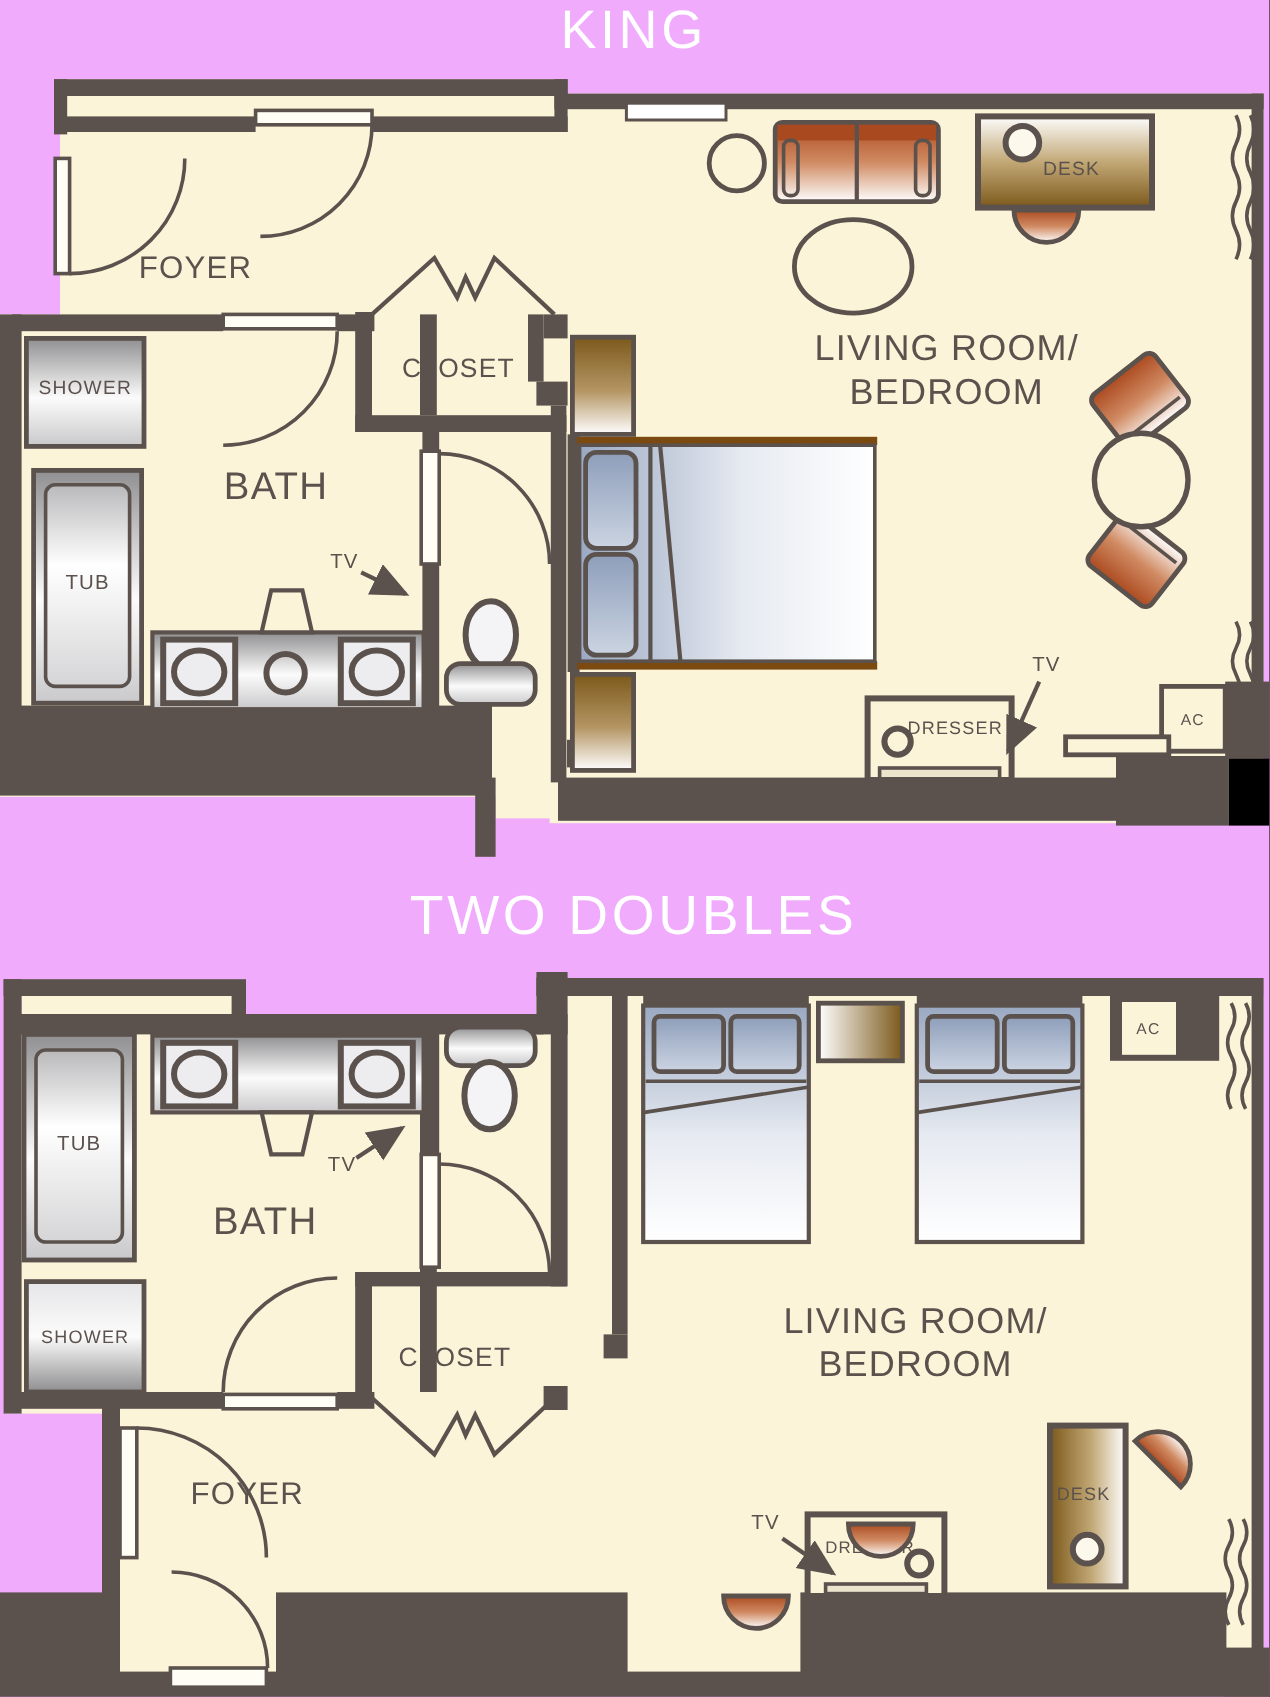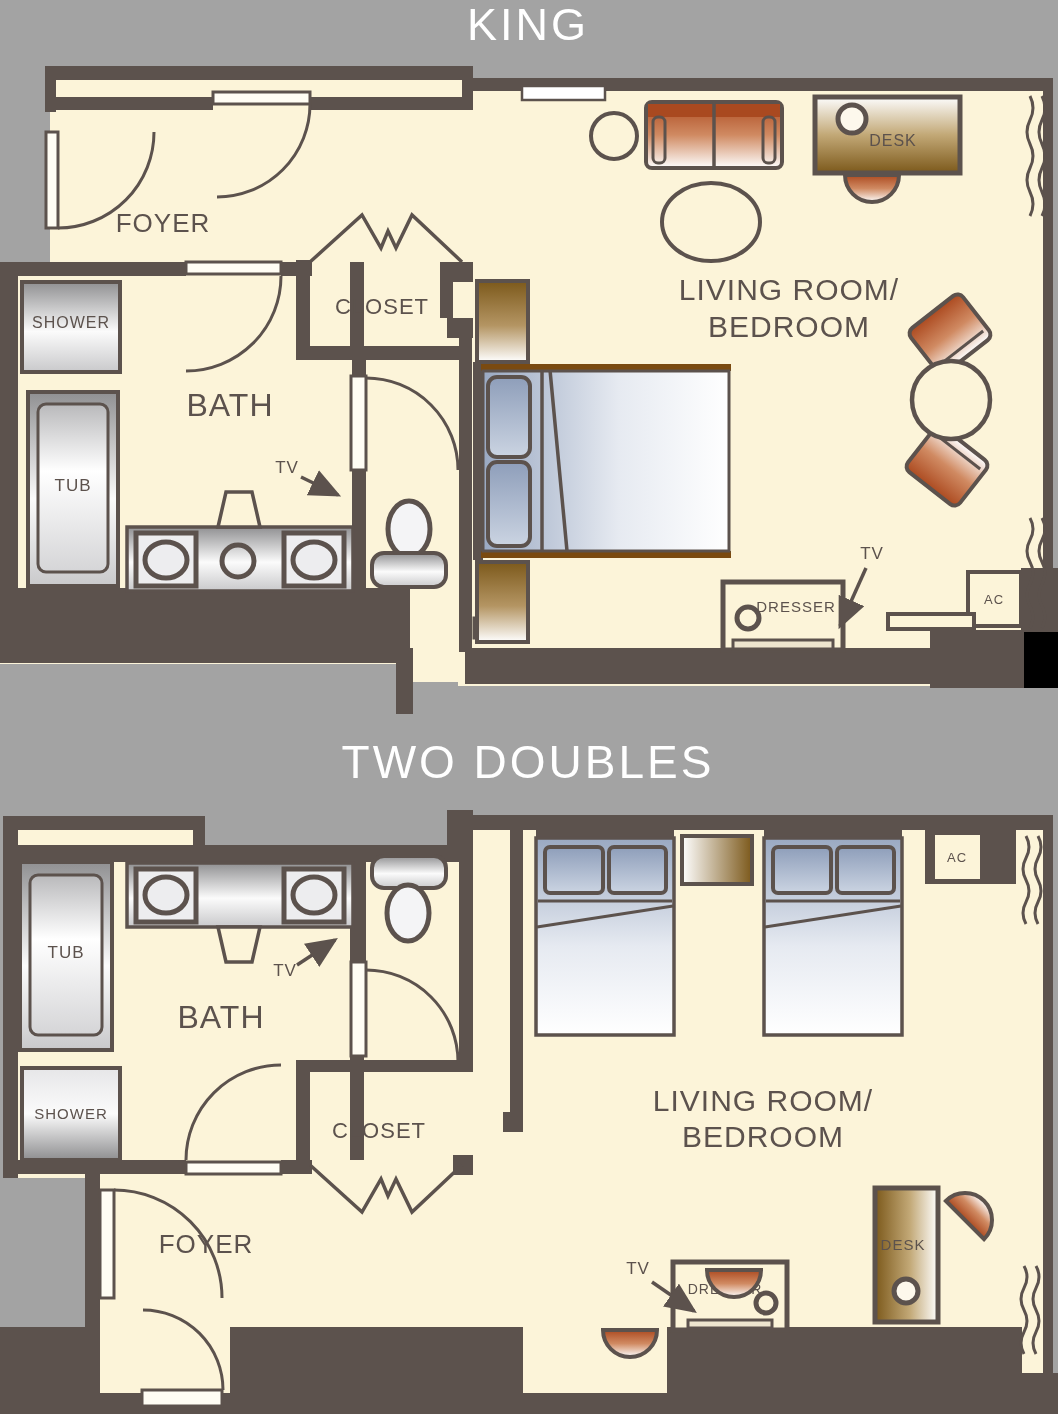--- a/index.html
+++ b/index.html
@@ -1,16 +1,16 @@
 <!DOCTYPE html>
 <html><head>
 <meta charset="utf-8">
 <style>
   html,body{margin:0;padding:0;background:#000;}
-  .stage{position:relative;width:1058px;height:1414px;background:#a3a3a3;overflow:hidden;}
+  .stage{position:relative;width:1058px;height:1414px;background:#f0abfc;overflow:hidden;}
   svg{display:block;}
   svg text{font-family:"Liberation Sans","DejaVu Sans",sans-serif;}
   .wall{fill:#5C524D;}
   .bgpatch{fill:#000000;}
   .floor{fill:#FCF4D9;}
   .leaf{fill:#FFFDF4;stroke:#5C524D;stroke-width:3;}
   .ln{stroke:#5C524D;fill:none;}
   .furn{stroke:#5C524D;}
   .lbl{fill:#5C524D;letter-spacing:1px;}
   .ttl{fill:#FFFFFF;letter-spacing:3px;}

